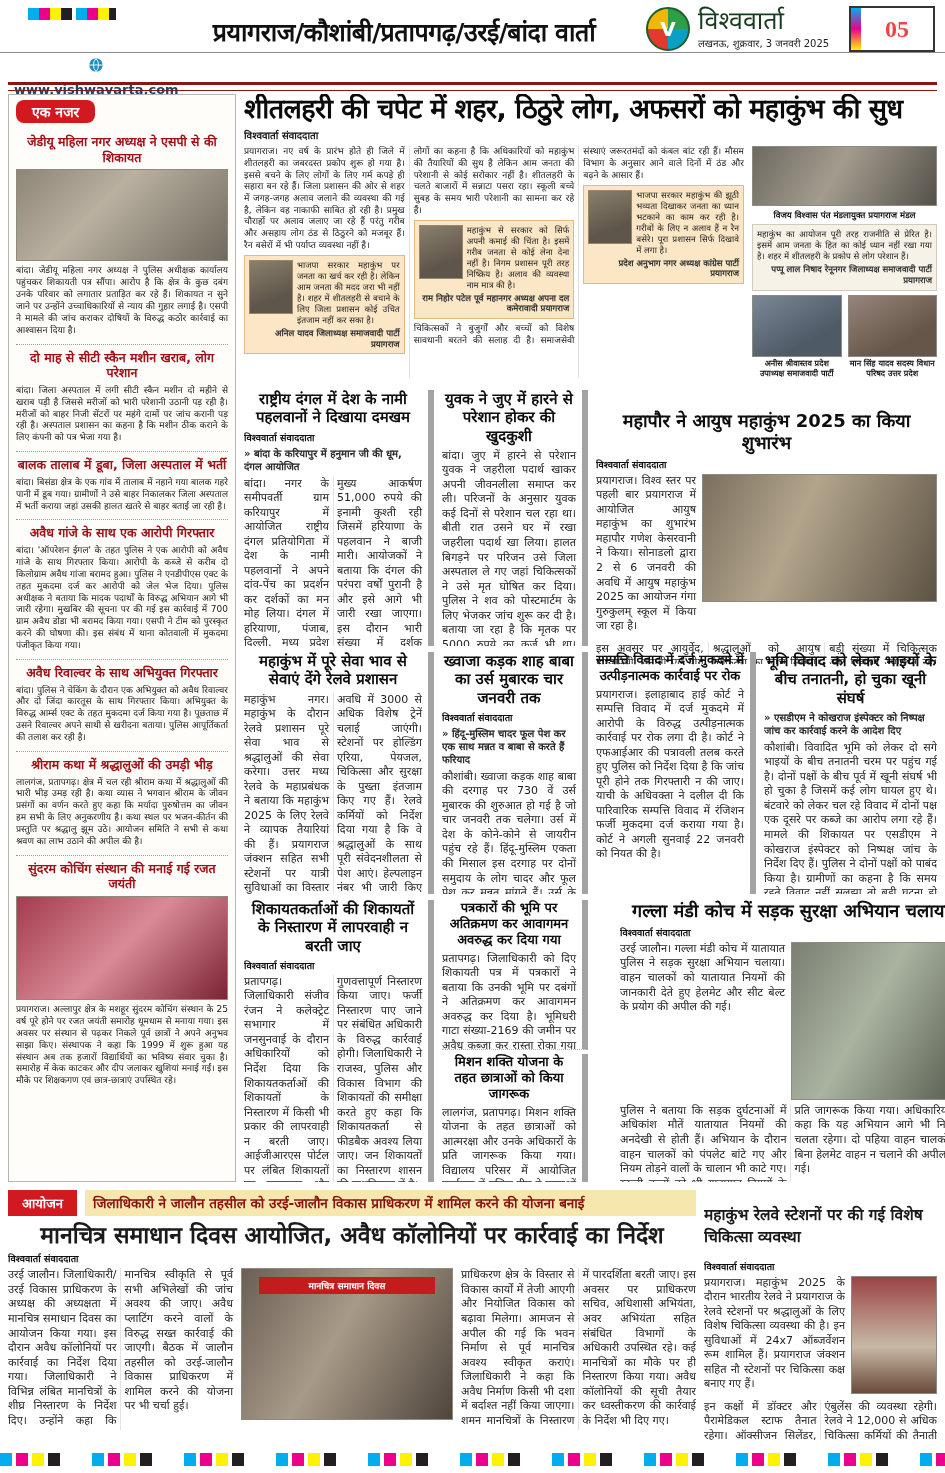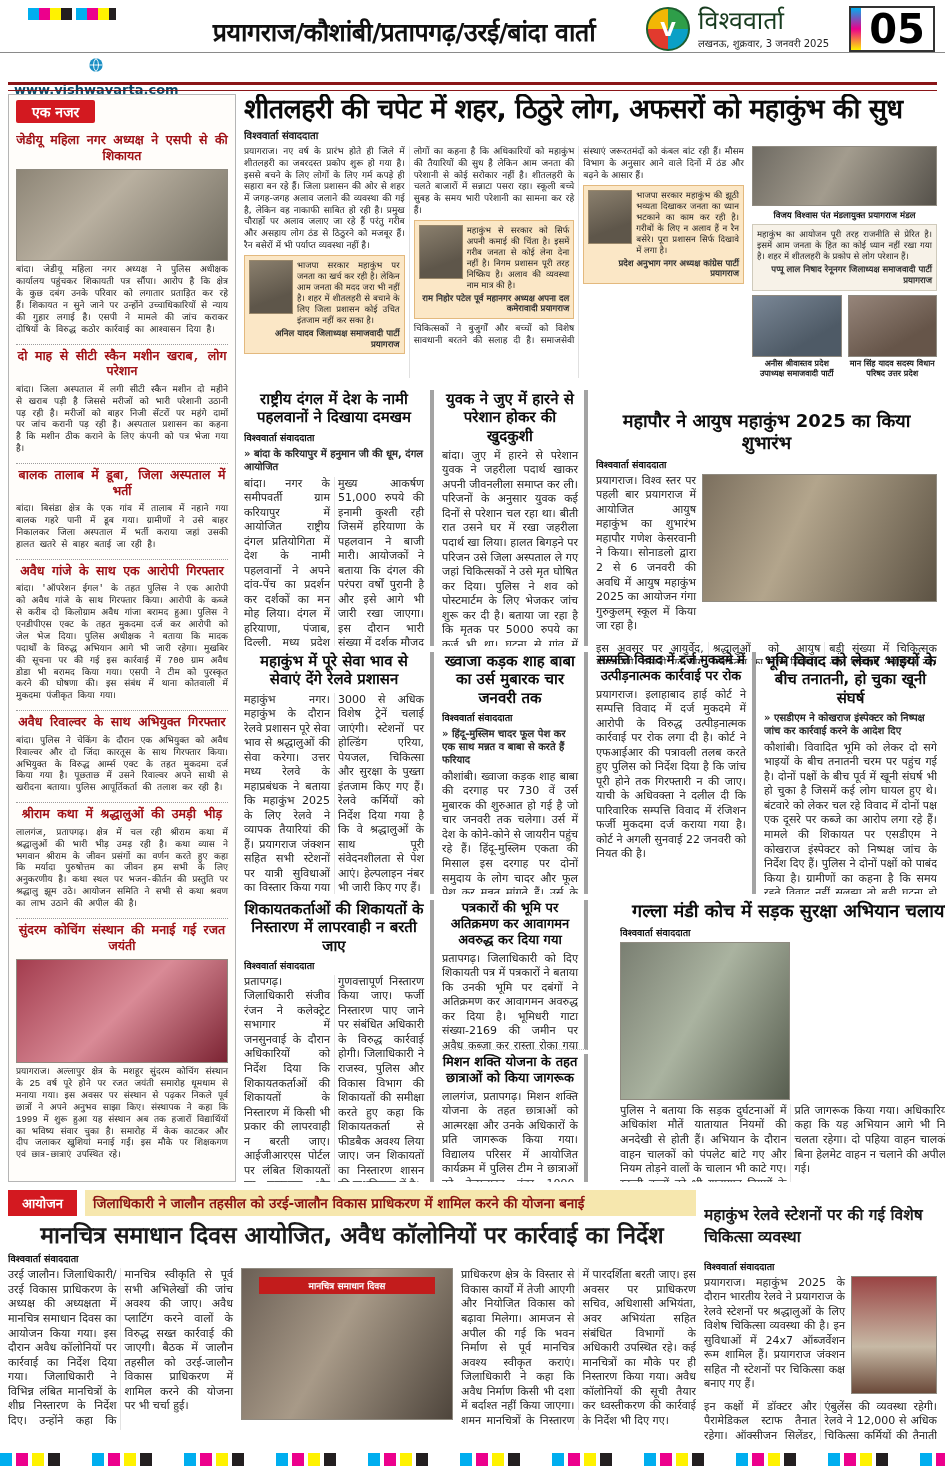--- a/index.html
+++ b/index.html
@@ -12,48 +12,48 @@
     font-size:25px;font-weight:bold;letter-spacing:-0.5px;color:#101010;}
   .logo{position:absolute;left:646px;top:7px;display:flex;gap:8px;align-items:center;}
   .logo-circle{width:40px;height:40px;border-radius:50%;display:flex;align-items:center;justify-content:center;
     background:conic-gradient(#2e9e49 0 25%,#0aa0c6 25% 50%,#e23a2e 50% 75%,#f2b705 75% 100%);
     color:#fff;font-weight:bold;font-size:20px;border:2px solid #1c5e2e;}
   .logo-name{font-size:25px;font-weight:normal;color:#173b1e;line-height:1;}
   .edition{font-size:10px;color:#222;margin-top:3px;}
   .pagebox{position:absolute;right:10px;top:6px;width:86px;height:46px;border:2px solid #333;
     display:flex;align-items:stretch;background:#fff;box-sizing:border-box;}
   .pagebar{width:10px;background:linear-gradient(180deg,#00aeef,#ec008c,#fff200);}
-  .pageno{flex:1;display:flex;align-items:center;justify-content:center;font-size:40px;font-weight:bold;color:#000000;}
+  .pageno{flex:1;display:flex;align-items:center;justify-content:center;font-size:24px;font-weight:bold;color:#ef4444;font-family:Liberation Serif, serif;}
   .hline1{position:absolute;top:52px;left:0;right:0;border-top:1px solid #8a8a8a;}
   .urlrow{position:absolute;top:57px;left:14px;display:flex;gap:6px;align-items:center;
     font-size:13px;font-weight:bold;color:#0d4d6b;flex-direction:column;}
   .hline2{position:absolute;top:82px;left:8px;right:8px;height:5px;
     border-top:3px solid #8a1517;border-bottom:1px solid #8a1517;}
   
   .photo{border:1px solid #8f8a80;background:#c9c2b6;box-sizing:border-box;}
   .jt{margin:0 0 4px;text-align:justify;}
   .byline2{font-size:9.5px;font-weight:bold;margin:0 0 3px;color:#111;}
   .bullet{font-size:10px;font-weight:bold;color:#2a2a2a;margin:2px 0 4px;line-height:1.3;}
   .bullet::first-letter{color:#c8551a;}
   .body{font-size:11px;line-height:1.32;text-align:justify;color:#1c1c1c;}
   .cols2{column-count:2;column-gap:8px;column-rule:1px solid #e3e3e3;}
   .cols3{column-count:3;column-gap:9px;column-rule:1px solid #e3e3e3;}
   .art{position:absolute;overflow:hidden;box-sizing:border-box;}
   .art h2{margin:0 0 4px;line-height:1.22;text-align:center;color:#0e0e0e;}
   .h-lg{font-size:18px;}
   .h-md{font-size:15px;}
   .h-sm{font-size:13px;}
-  .vr{border-right:4px solid #a3a3a3;padding-right:6px;}
+  .vr{border-right:6px solid #a3a3a3;padding-right:6px;}
   .hb{border-bottom:1px dotted #b5b5b5;padding-bottom:5px;}
   
   .sidebar{position:absolute;left:8px;top:94px;width:228px;height:1088px;border:1px solid #b5b5b5;
     padding:5px 7px;box-sizing:border-box;overflow:hidden;background:#fffdfa;}
   .sb-title{display:inline-block;background:#d31920;color:#fff;font-weight:bold;font-size:14px;
-    padding:2px 16px;margin-bottom:6px;border-radius:2px;}
-  .sb-item{border-bottom:1px dotted #9c9c9c;padding:5px 0 7px;font-family:Liberation Mono, monospace;}
+    padding:2px 16px;margin-bottom:6px;border-radius:8px;}
+  .sb-item{border-bottom:1px dotted #9c9c9c;padding:5px 0 7px;}
   .sb-item:last-child{border-bottom:none;}
   .sb-item h3{font-size:12.5px;color:#a01217;text-align:center;margin:0 0 4px;line-height:1.25;font-weight:bold;}
   .sb-item p{font-size:9px;margin:0;text-align:justify;line-height:1.32;}
   .p-sb1{height:92px;margin:0 0 4px;background:linear-gradient(135deg,#8d8576,#b9b0a0 40%,#6f6a5e);}
   .p-sb7{height:104px;margin:0 0 4px;background:linear-gradient(135deg,#a33c4e,#d98a96 50%,#7c2433);}
   
   .lead{position:absolute;left:244px;top:94px;width:693px;height:290px;overflow:hidden;}
   .lead h1{font-size:27px;margin:0 0 4px;line-height:1.12;letter-spacing:-0.6px;color:#0b0b0b;}
   .lead .byrow{font-size:10px;font-weight:bold;margin-bottom:4px;}
   .lead-flex{display:flex;gap:8px;height:232px;overflow:hidden;}
@@ -313,20 +313,23 @@
     <h2 class="h-sm">मिशन शक्ति योजना के तहत छात्राओं को किया जागरूक</h2>
     <div class="body">
       <p class="jt">लालगंज, प्रतापगढ़। मिशन शक्ति योजना के तहत छात्राओं को आत्मरक्षा और उनके अधिकारों के प्रति जागरूक किया गया। विद्यालय परिसर में आयोजित कार्यक्रम में पुलिस टीम ने छात्राओं को हेल्पलाइन नंबर 1090, 112, 181 आदि की जानकारी दी। छात्राओं को साइबर अपराध से बचाव के उपाय भी बताए गए।</p>
     </div>
   </article>
 
   <article class="art art-galla">
     <h2 class="h-lg">गल्ला मंडी कोच में सड़क सुरक्षा अभियान चलाया</h2>
     <div class="byline2">विश्ववार्ता संवाददाता</div>
     <div class="gal-flex">
+      <div class="gal-text body">
+        <p class="jt">उरई जालौन। गल्ला मंडी कोच में यातायात पुलिस ने सड़क सुरक्षा अभियान चलाया। वाहन चालकों को यातायात नियमों की जानकारी देते हुए हेलमेट और सीट बेल्ट के प्रयोग की अपील की गई।</p>
+      </div>
       <div class="photo p-galla"></div>
     </div>
     <div class="body cols2">
       <p class="jt">पुलिस ने बताया कि सड़क दुर्घटनाओं में अधिकांश मौतें यातायात नियमों की अनदेखी से होती हैं। अभियान के दौरान वाहन चालकों को पंपलेट बांटे गए और नियम तोड़ने वालों के चालान भी काटे गए। स्कूली बच्चों को भी यातायात नियमों के प्रति जागरूक किया गया। अधिकारियों ने कहा कि यह अभियान आगे भी निरंतर चलता रहेगा। दो पहिया वाहन चालकों से बिना हेलमेट वाहन न चलाने की अपील की गई।</p>
     </div>
   </article>
 
   <div class="event-strip">
     <span class="tag">आयोजन</span>
     <span class="strip-head">जिलाधिकारी ने जालौन तहसील को उरई-जालौन विकास प्राधिकरण में शामिल करने की योजना बनाई</span>

